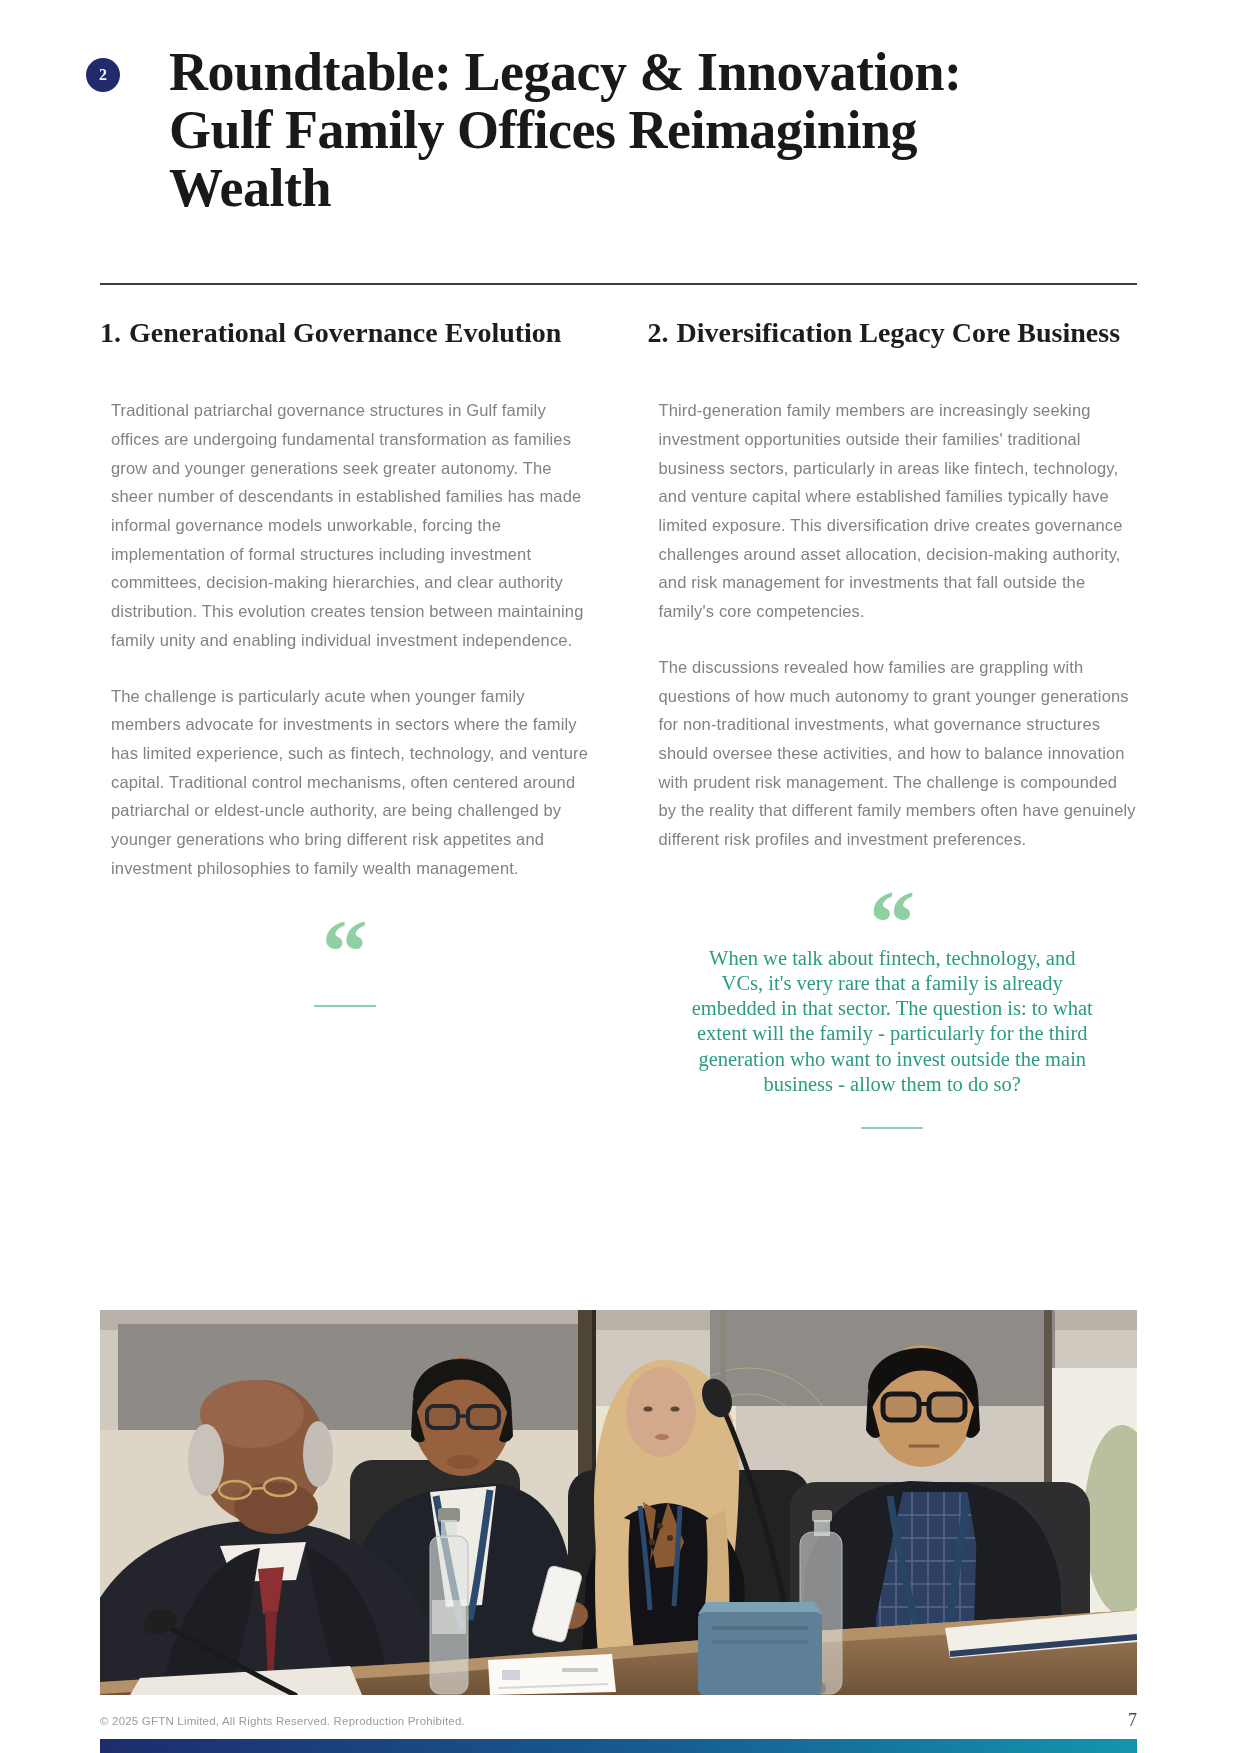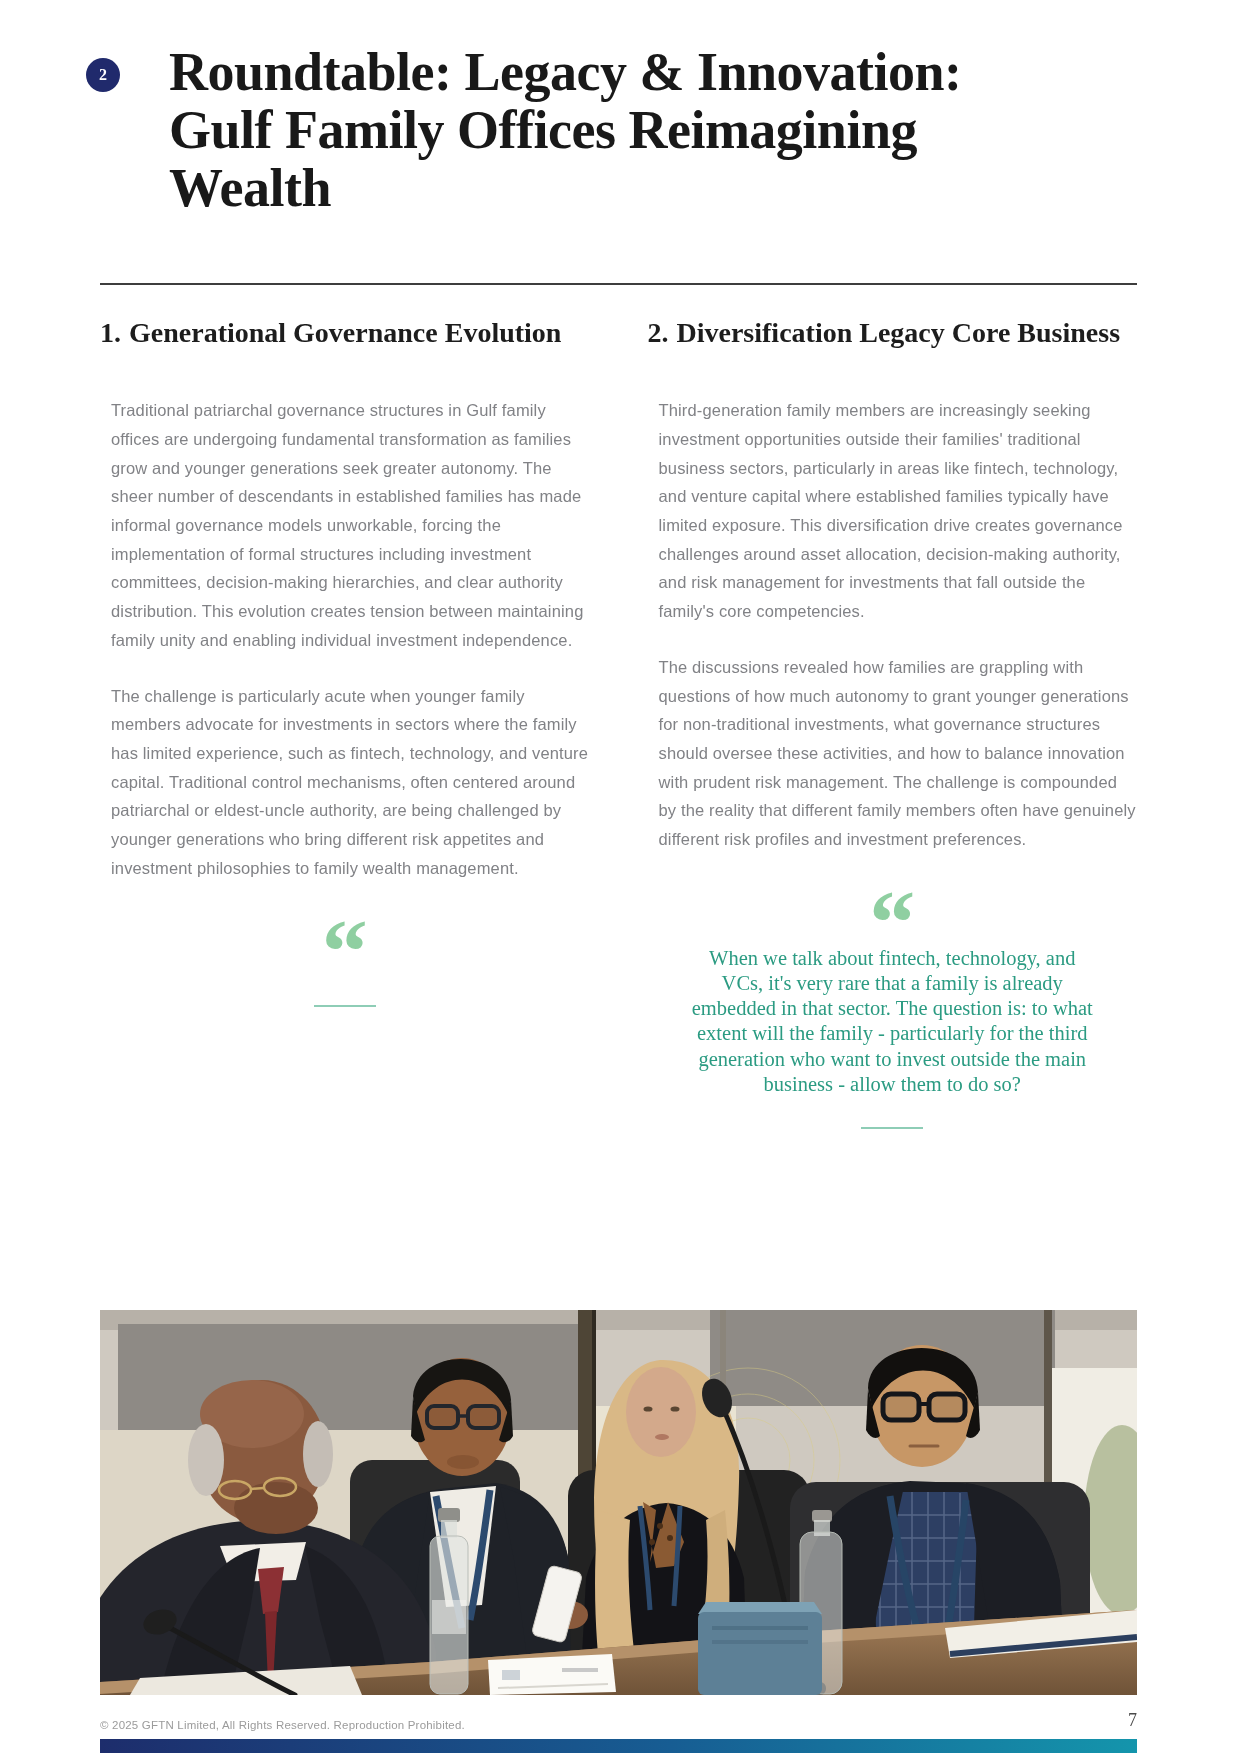--- a/index.html
+++ b/index.html
@@ -71,21 +71,21 @@
   
   .photo{
     position:absolute;left:100px;top:1310px;
     width:1037px;height:385px;overflow:hidden;background:#cfc9c0;
   }
   .photo svg{display:block;width:100%;height:100%;}
 
   
   .footer{
     position:absolute;left:100px;top:1710px;width:1037px;
-    display:flex;justify-content:space-between;align-items:flex-end;
+    display:flex;justify-content:space-between;align-items:center;
   }
   .copyright{font-size:11.5px;color:#9b9b9b;letter-spacing:0.2px;}
   .page-number{font-family:"Liberation Serif",serif;font-size:18px;color:#4a4a4a;}
   .bottom-bar{
     position:absolute;left:100px;top:1739px;width:1037px;height:14px;
     background:linear-gradient(90deg,#1d2d6c 0%,#175d93 55%,#1495ac 100%);
   }
 </style>
 </head>
 <body>

